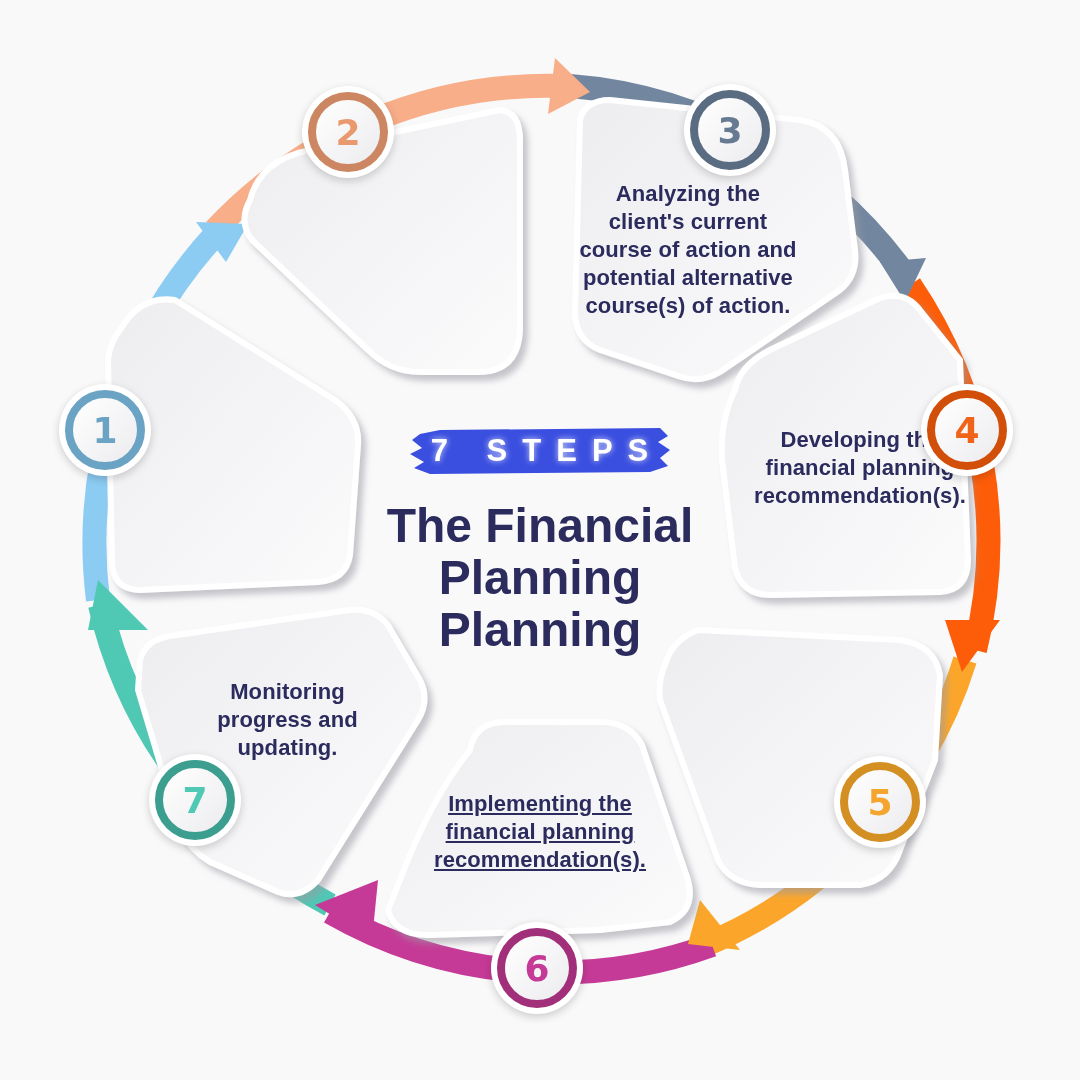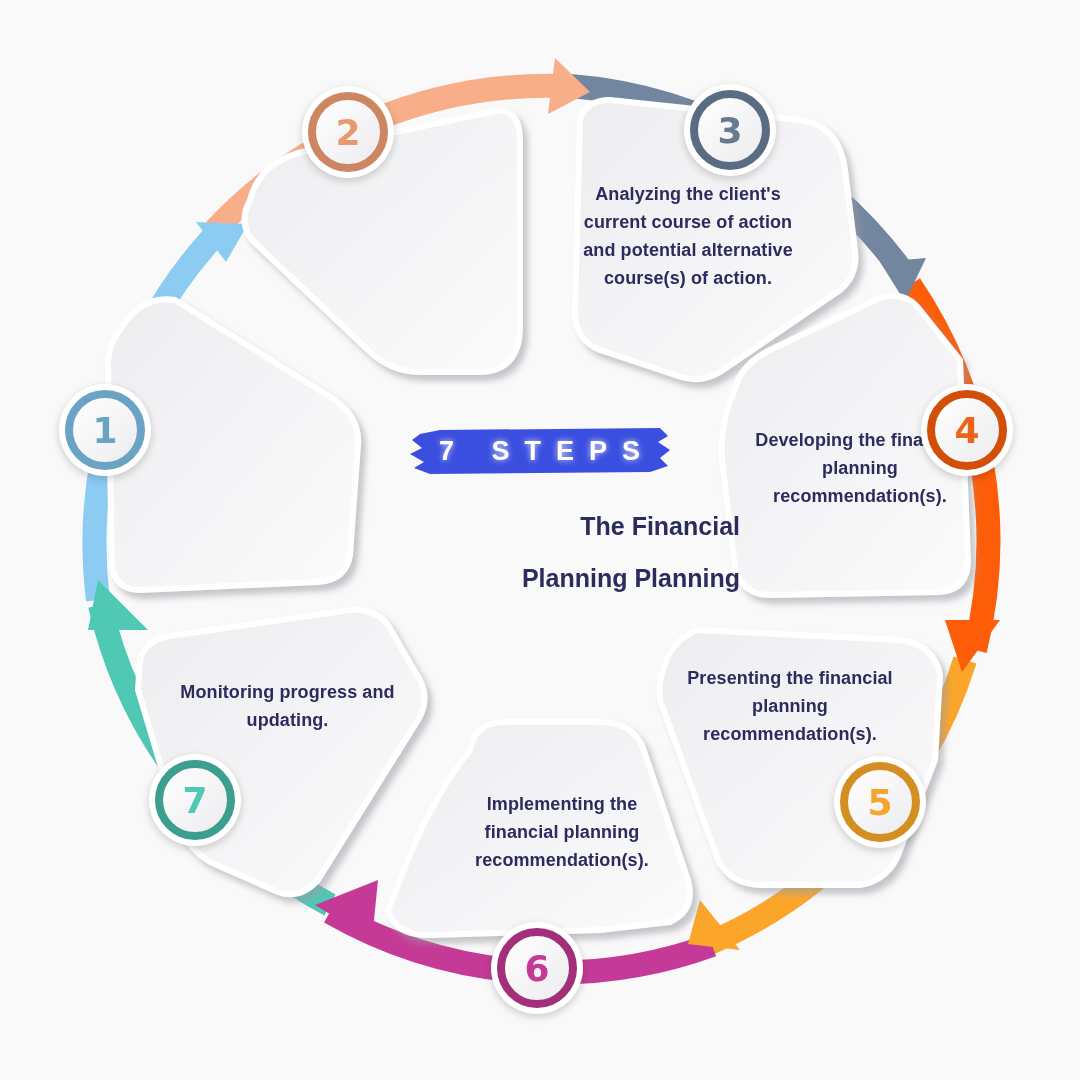--- a/index.html
+++ b/index.html
@@ -8,21 +8,21 @@
     background: #f9f9fa;
     font-family: "Liberation Sans", "DejaVu Sans", sans-serif;
     position: relative;
   }
   .stage { position: absolute; left: 0; top: 0; width: 1080px; height: 1080px; }
   svg.ring { position: absolute; left: 0; top: 0; }
   .card-text {
     position: absolute;
     color: #2b2b5e;
     font-weight: 700;
-    font-size: 18px;
+    font-size: 22px;
     line-height: 28px;
     text-align: center;
     letter-spacing: 0.1px;
   }
   .badge {
     position: absolute;
     width: 92px; height: 92px;
     border-radius: 50%;
     background: #ffffff;
     box-shadow: 0 3px 8px rgba(0,0,0,0.18);
@@ -42,32 +42,32 @@
     position: absolute;
     left: 410px; top: 426px;
     width: 262px; height: 50px;
     display: flex; align-items: center; justify-content: center;
   }
   .steps-banner svg { position: absolute; left: 0; top: 0; }
   .steps-label {
     position: relative;
     color: #ffffff;
     font-weight: 700;
-    font-size: 27px;
+    font-size: 31px;
     letter-spacing: 15px;
     text-shadow: 0 0 6px rgba(255,255,255,0.8);
     padding-left: 12px;
   }
   .main-title {
     position: absolute;
     left: 340px; top: 500px; width: 400px;
-    text-align: right;
+    text-align: center;
     color: #2b2b5e;
     font-weight: 700;
-    font-size: 25px;
+    font-size: 48px;
     line-height: 52px;
   }
 </style>
 </head>
 <body>
 
 <div class="stage">
 
   <svg class="ring" width="1080" height="1080" viewBox="0 0 1080 1080">
     <defs>
@@ -116,22 +116,21 @@
     <span class="steps-label">7 STEPS</span>
   </div>
 
   <div class="main-title">
     <div>The Financial</div>
     <div>Planning Planning</div>
   </div>
 
   <div class="card-text" style="left:578px; top:180px; width:220px;">Analyzing the client's current course of action and potential alternative course(s) of action.</div>
   <div class="card-text" style="left:745px; top:426px; width:230px;">Developing the financial planning recommendation(s).</div>
-  <div class="card-text" style="left:680px; top:664px; width:220px;">Presenting the financial planning recommendation(s).</div>
-  <div class="card-text" style="left:452px; top:790px; width:220px;">Implementing the financial planning recommendation(s).</div>
+  <div class="card-text" style="left:430px; top:790px; width:220px;text-decoration:underline;">Implementing the financial planning recommendation(s).</div>
   <div class="card-text" style="left:180px; top:678px; width:215px;">Monitoring progress and updating.</div>
 
   <div class="badge" style="left:59px; top:384px;">
     <div class="ring-inner" style="border-color:#6aa3c4; color:#6aa3c4;">1</div>
   </div>
   <div class="badge" style="left:302px; top:86px;">
     <div class="ring-inner" style="border-color:#cc8762; color:#e8996e;">2</div>
   </div>
   <div class="badge" style="left:684px; top:84px;">
     <div class="ring-inner" style="border-color:#5a6c82; color:#667a92;">3</div>

